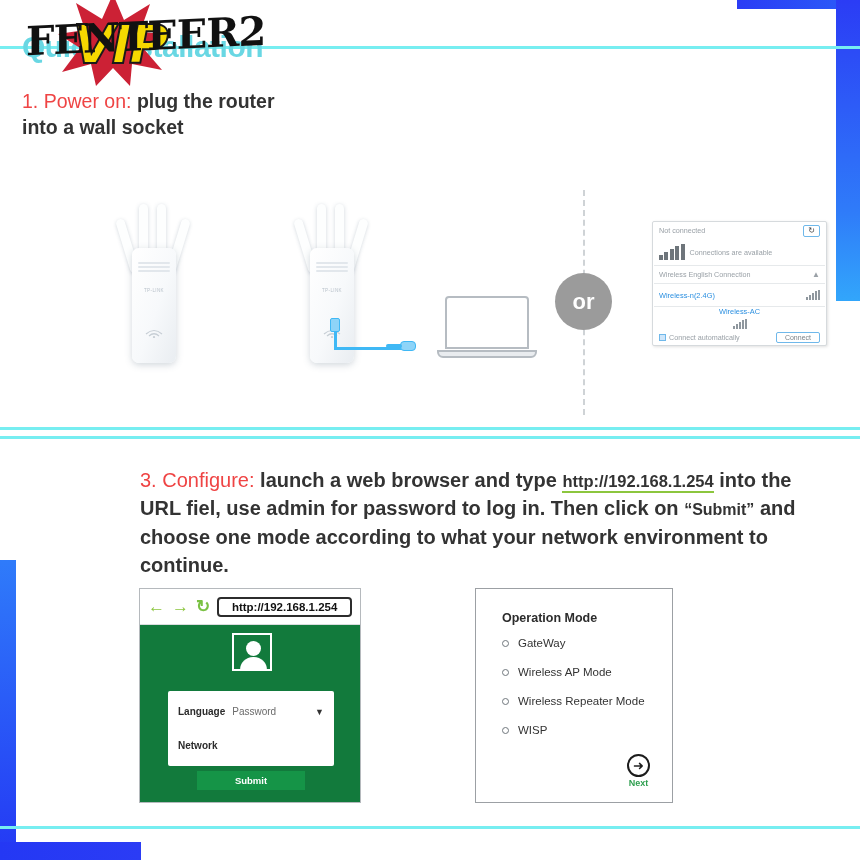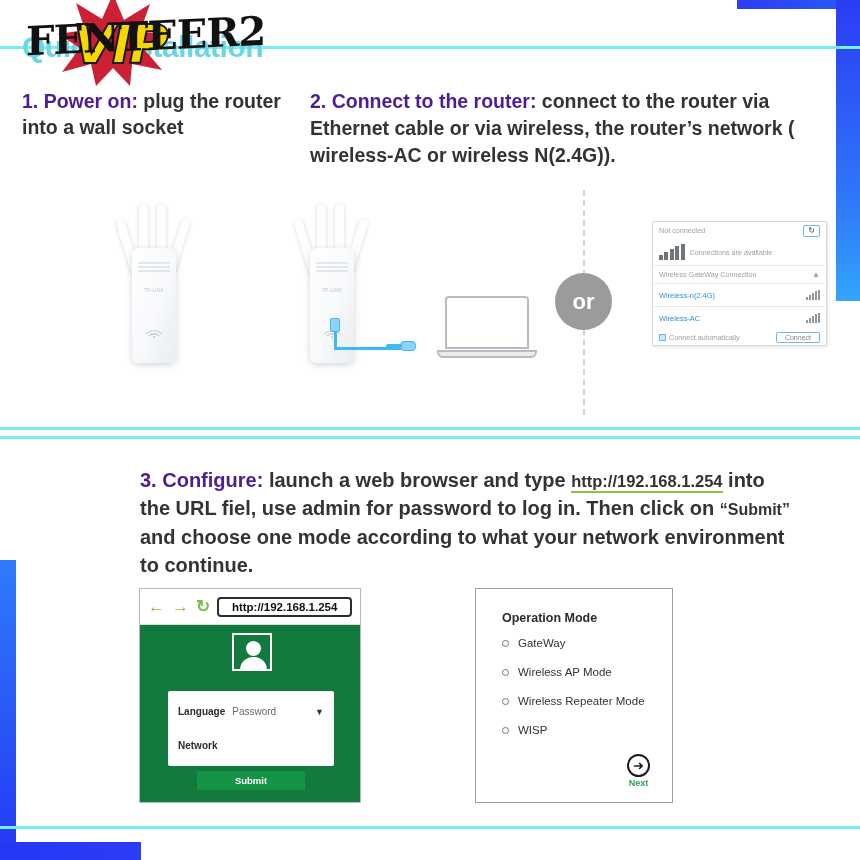--- a/index.html
+++ b/index.html
@@ -55,21 +55,21 @@
   .wm-brand {
     position:absolute; left:8px; top:22px;
     font-family:"DejaVu Serif", serif;
     font-size:40px; font-weight:900; color:#111;
     letter-spacing:-1px; line-height:1; white-space:nowrap;
     transform:skewY(-2.5deg);
   }
 
   
   .step { position:absolute; color:#3a3a3a; }
-  .step-num { color:#4c1d95; font-weight:700; }
+  .step-num { color:#ef4444; font-weight:400; }
   .step-bold { font-weight:700; color:#333; }
 
   .step1 {
     left:22px; top:88px; width:280px;
     font-size:19.5px; font-weight:700; line-height:1.35;
   }
   .step2 {
     left:310px; top:88px; width:540px;
     font-size:19.5px; font-weight:700; line-height:1.38;
   }
@@ -266,23 +266,20 @@
       <polygon points="55,0 66,26 92,10 82,38 110,40 85,54 104,76 74,70 72,92 55,74 38,92 33,70 4,78 22,54 0,40 27,36 18,9 44,25" fill="#cc2135"></polygon>
     </svg>
     <div class="wm-vip">VIP</div>
     <div class="wm-brand">FENTEER2</div>
   </div>
 
   <div class="step step1">
     <span class="step-num">1. Power on:</span><span class="step-bold"> plug the router into a wall socket</span>
   </div>
 
-  <div class="step step2">
-    <span class="step-num">2. Connect to the router:</span><span class="step-bold"> connect to the router via Ethernet cable or via wireless, the router’s network ( wireless-AC or wireless N(2.4G)).</span>
-  </div>
 
   <div class="router" style="left:122px; top:196px;">
     <div class="antenna" style="left:1px;  top:22px; height:56px; transform:rotate(-17deg);"></div>
     <div class="antenna" style="left:17px; top:8px;  height:58px;"></div>
     <div class="antenna" style="left:35px; top:8px;  height:58px;"></div>
     <div class="antenna" style="left:52px; top:22px; height:56px; transform:rotate(17deg);"></div>
     <div class="ant-base" style="left:18px; top:62px;"></div>
     <div class="ant-base" style="left:36px; top:62px;"></div>
     <div class="router-body">
       <div class="vent" style="top:14px;"></div>
@@ -343,36 +340,36 @@
         <i style="height:5px"></i>
           <i style="height:8px"></i>
           <i style="height:11px"></i>
           <i style="height:14px"></i>
           <i style="height:16px"></i>
       </span>
       <span style="flex:1; padding-left:5px;">Connections are available</span>
     </div>
     <div class="wifi-sep"></div>
     <div class="wifi-row">
-      <span>Wireless GateWay Connection</span>
+      <span>Wireless English Connection</span>
       <span style="font-size:8px; color:#9aa1a7;">▲</span>
     </div>
     <div class="wifi-sep"></div>
     <div class="wifi-row" style="height:22px;">
       <span class="wifi-ssid">Wireless-n(2.4G)</span>
       <span class="bars">
         <i style="height:3px"></i>
           <i style="height:5px"></i>
           <i style="height:7px"></i>
           <i style="height:9px"></i>
           <i style="height:10px"></i>
       </span>
     </div>
     <div class="wifi-sep"></div>
-    <div class="wifi-row" style="height:22px;">
+    <div class="wifi-row" style="height:22px;flex-direction:column;">
       <span class="wifi-ssid">Wireless-AC</span>
       <span class="bars">
         <i style="height:3px"></i>
           <i style="height:5px"></i>
           <i style="height:7px"></i>
           <i style="height:9px"></i>
           <i style="height:10px"></i>
       </span>
     </div>
     <div class="wifi-row">

